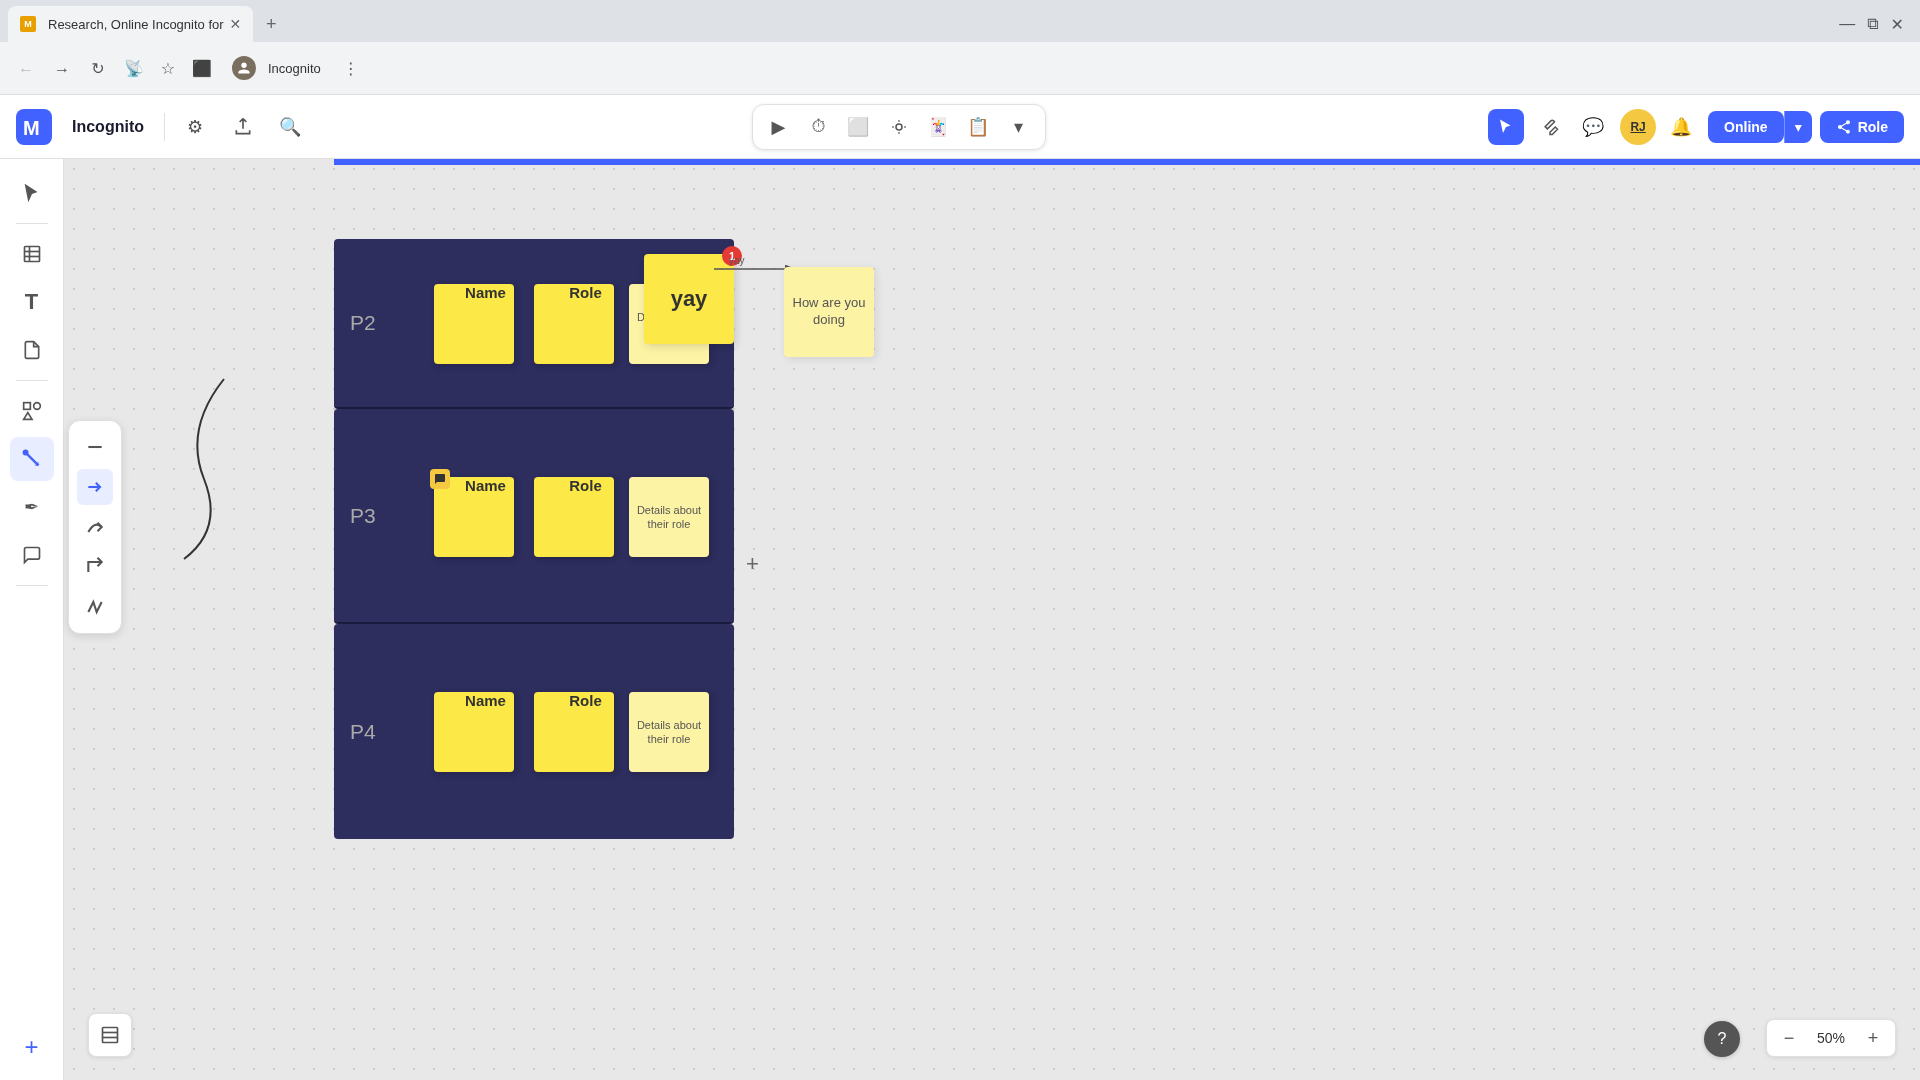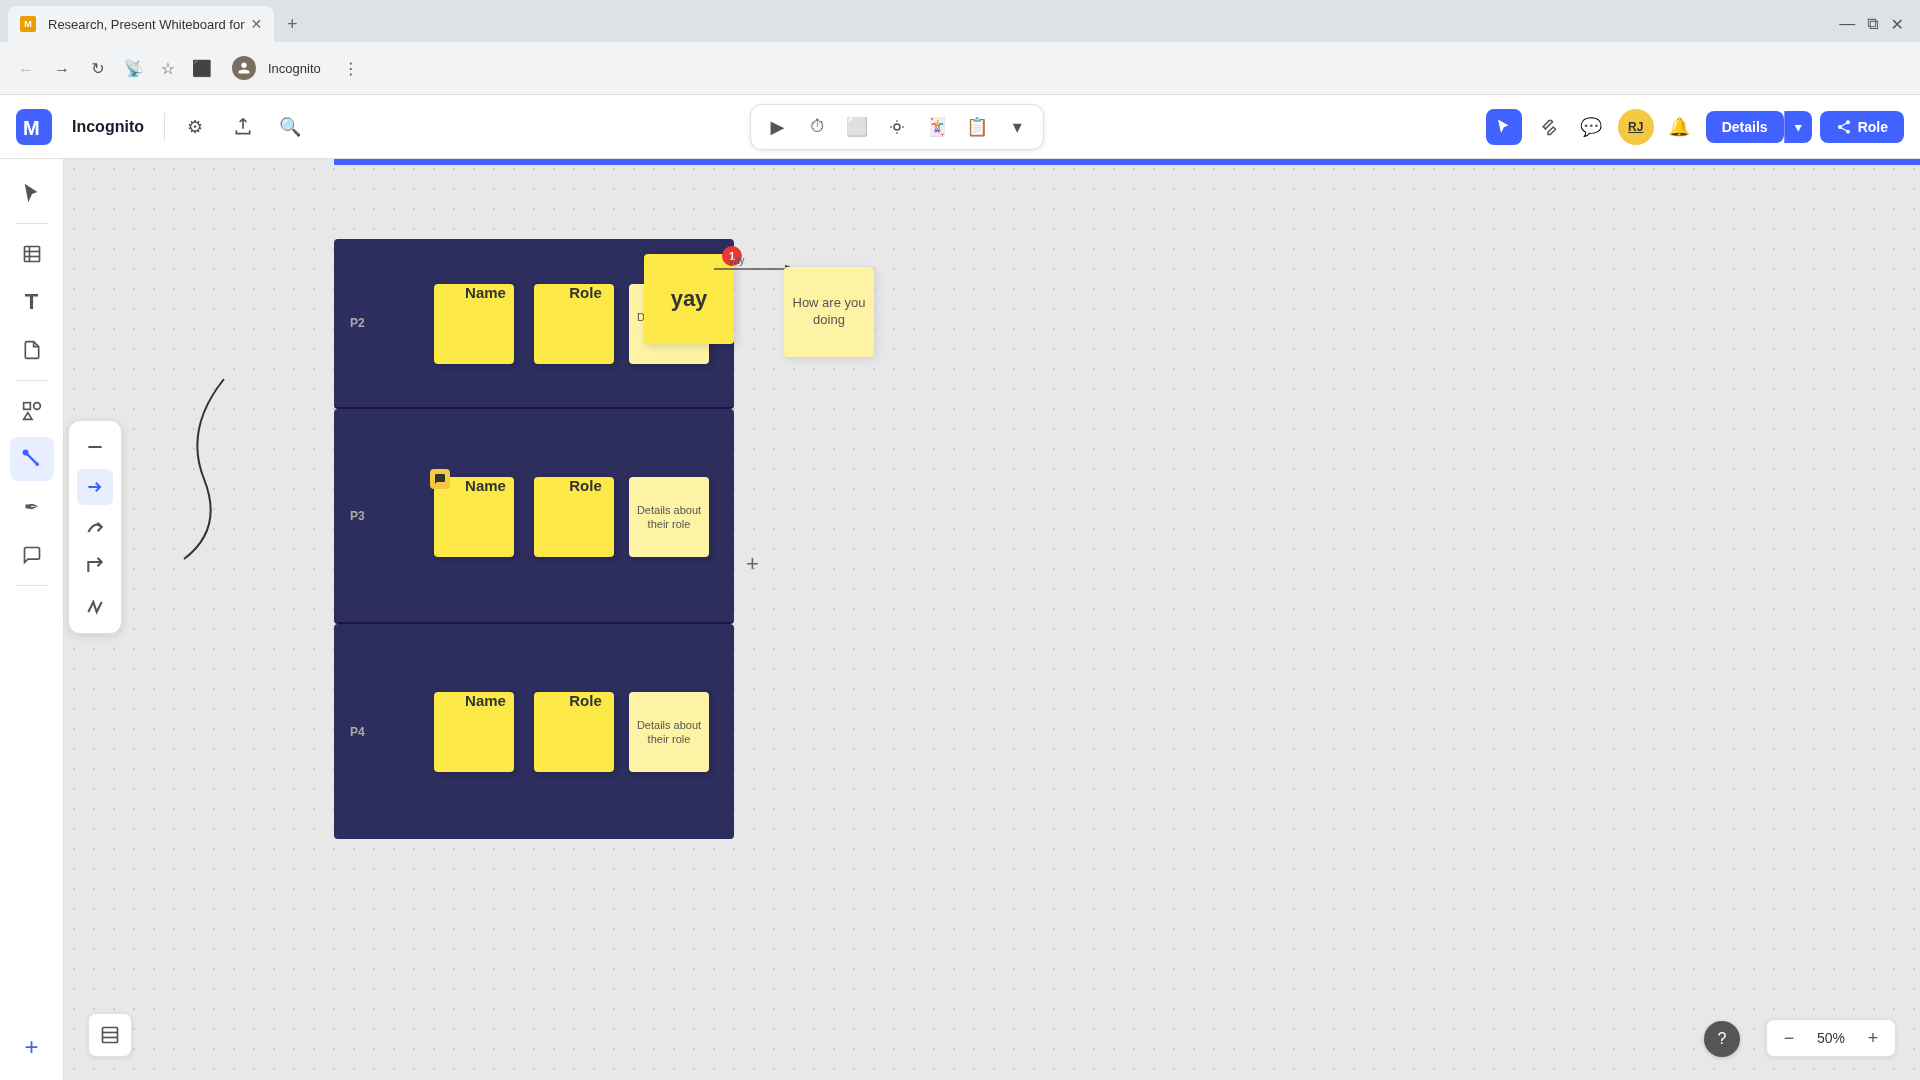--- a/index.html
+++ b/index.html
@@ -149,21 +149,21 @@
     .miro-frame {
       background: #2d2d5e; border-radius: 4px; position: relative;
       width: 400px;
     }
     .frame-p2 { height: 170px; border-bottom: 2px solid #1a1a3e; }
     .frame-p3 { height: 215px; border-bottom: 2px solid #1a1a3e; }
     .frame-p4 { height: 215px; }
 
     .frame-label {
       position: absolute; left: 16px; top: 50%; transform: translateY(-50%);
-      color: #aaa; font-size: 12px; font-weight: 700;
+      color: #aaa; font-size: 21px; font-weight: 400;
     }
 
     
     .sticky {
       width: 80px; height: 80px; border-radius: 4px; display: flex;
       align-items: flex-start; justify-content: center; font-size: 15px; font-weight: 600;
       color: #333; position: absolute; cursor: pointer;
       box-shadow: 2px 2px 6px rgba(0,0,0,0.2);
       padding-left: 23px;
     }
@@ -267,21 +267,21 @@
     }
   </style>
 </head>
 <body>
 
 <div class="browser-chrome">
 
   <div class="tab-bar">
     <div class="tab-active">
       <span class="tab-favicon">M</span>
-      <span>Research, Present Whiteboard for</span>
+      <span>Research, Online Incognito for</span>
       <span class="tab-close">✕</span>
     </div>
     <button class="tab-new">+</button>
     <div style="margin-left: auto; display: flex; gap: 12px; align-items: center; padding-right: 8px;">
       <span style="font-size: 16px; color: #555; cursor: pointer;">—</span>
       <span style="font-size: 16px; color: #555; cursor: pointer;">⧉</span>
       <span style="font-size: 16px; color: #555; cursor: pointer;">✕</span>
     </div>
   </div>
 
@@ -350,21 +350,21 @@
       <button class="topbar-icon-btn">
         <svg width="18" height="18" viewBox="0 0 24 24" fill="none" stroke="currentColor" stroke-width="2">
             <path d="M12 19l7-7 3 3-7 7H12v-3zM18 5l-1.5-1.5a2.1 2.1 0 00-3 0l-8 8 3 3 8-8A2.1 2.1 0 0018 5z"></path>
           </svg>
       </button>
       <button class="topbar-icon-btn">💬</button>
       <div class="user-avatar">RJ</div>
       <button class="notif-btn">🔔</button>
       <div class="present-group">
         <button class="present-btn">
-          <span>Details</span>
+          <span>Online</span>
         </button>
         <button class="present-btn-dropdown">▾</button>
       </div>
       <button class="share-btn">
         <svg width="16" height="16" viewBox="0 0 24 24" fill="white">
             <path d="M18 16.1c-.8 0-1.4.3-2 .8l-7.1-4.2c0-.2.1-.5.1-.7s0-.5-.1-.7L16 7.2c.5.5 1.2.8 2 .8 1.7 0 3-1.3 3-3s-1.3-3-3-3-3 1.3-3 3c0 .2 0 .5.1.7L8 9.8C7.5 9.3 6.8 9 6 9c-1.7 0-3 1.3-3 3s1.3 3 3 3c.8 0 1.5-.3 2-.8l7.1 4.2c0 .2-.1.4-.1.6 0 1.6 1.3 2.9 2.9 2.9s2.9-1.3 2.9-2.9-1.2-2.9-2.8-2.9z"></path>
           </svg>
         <span>Role</span>
       </button>
     </div>

